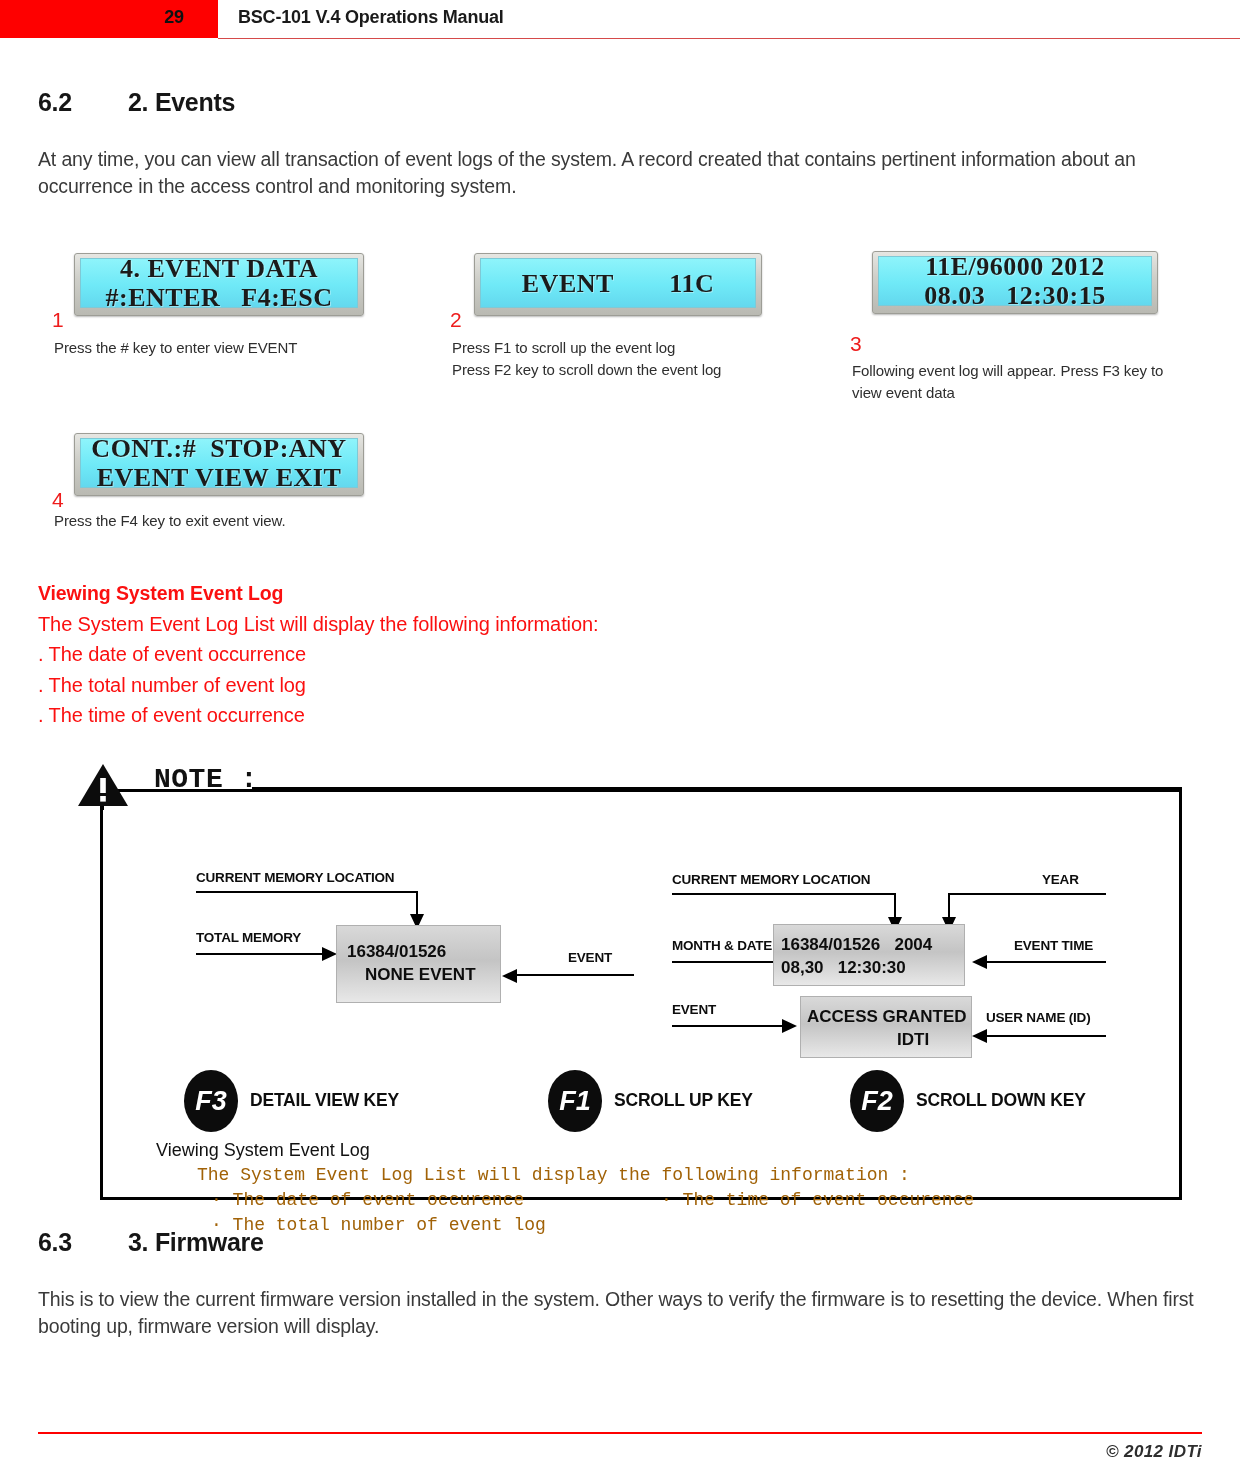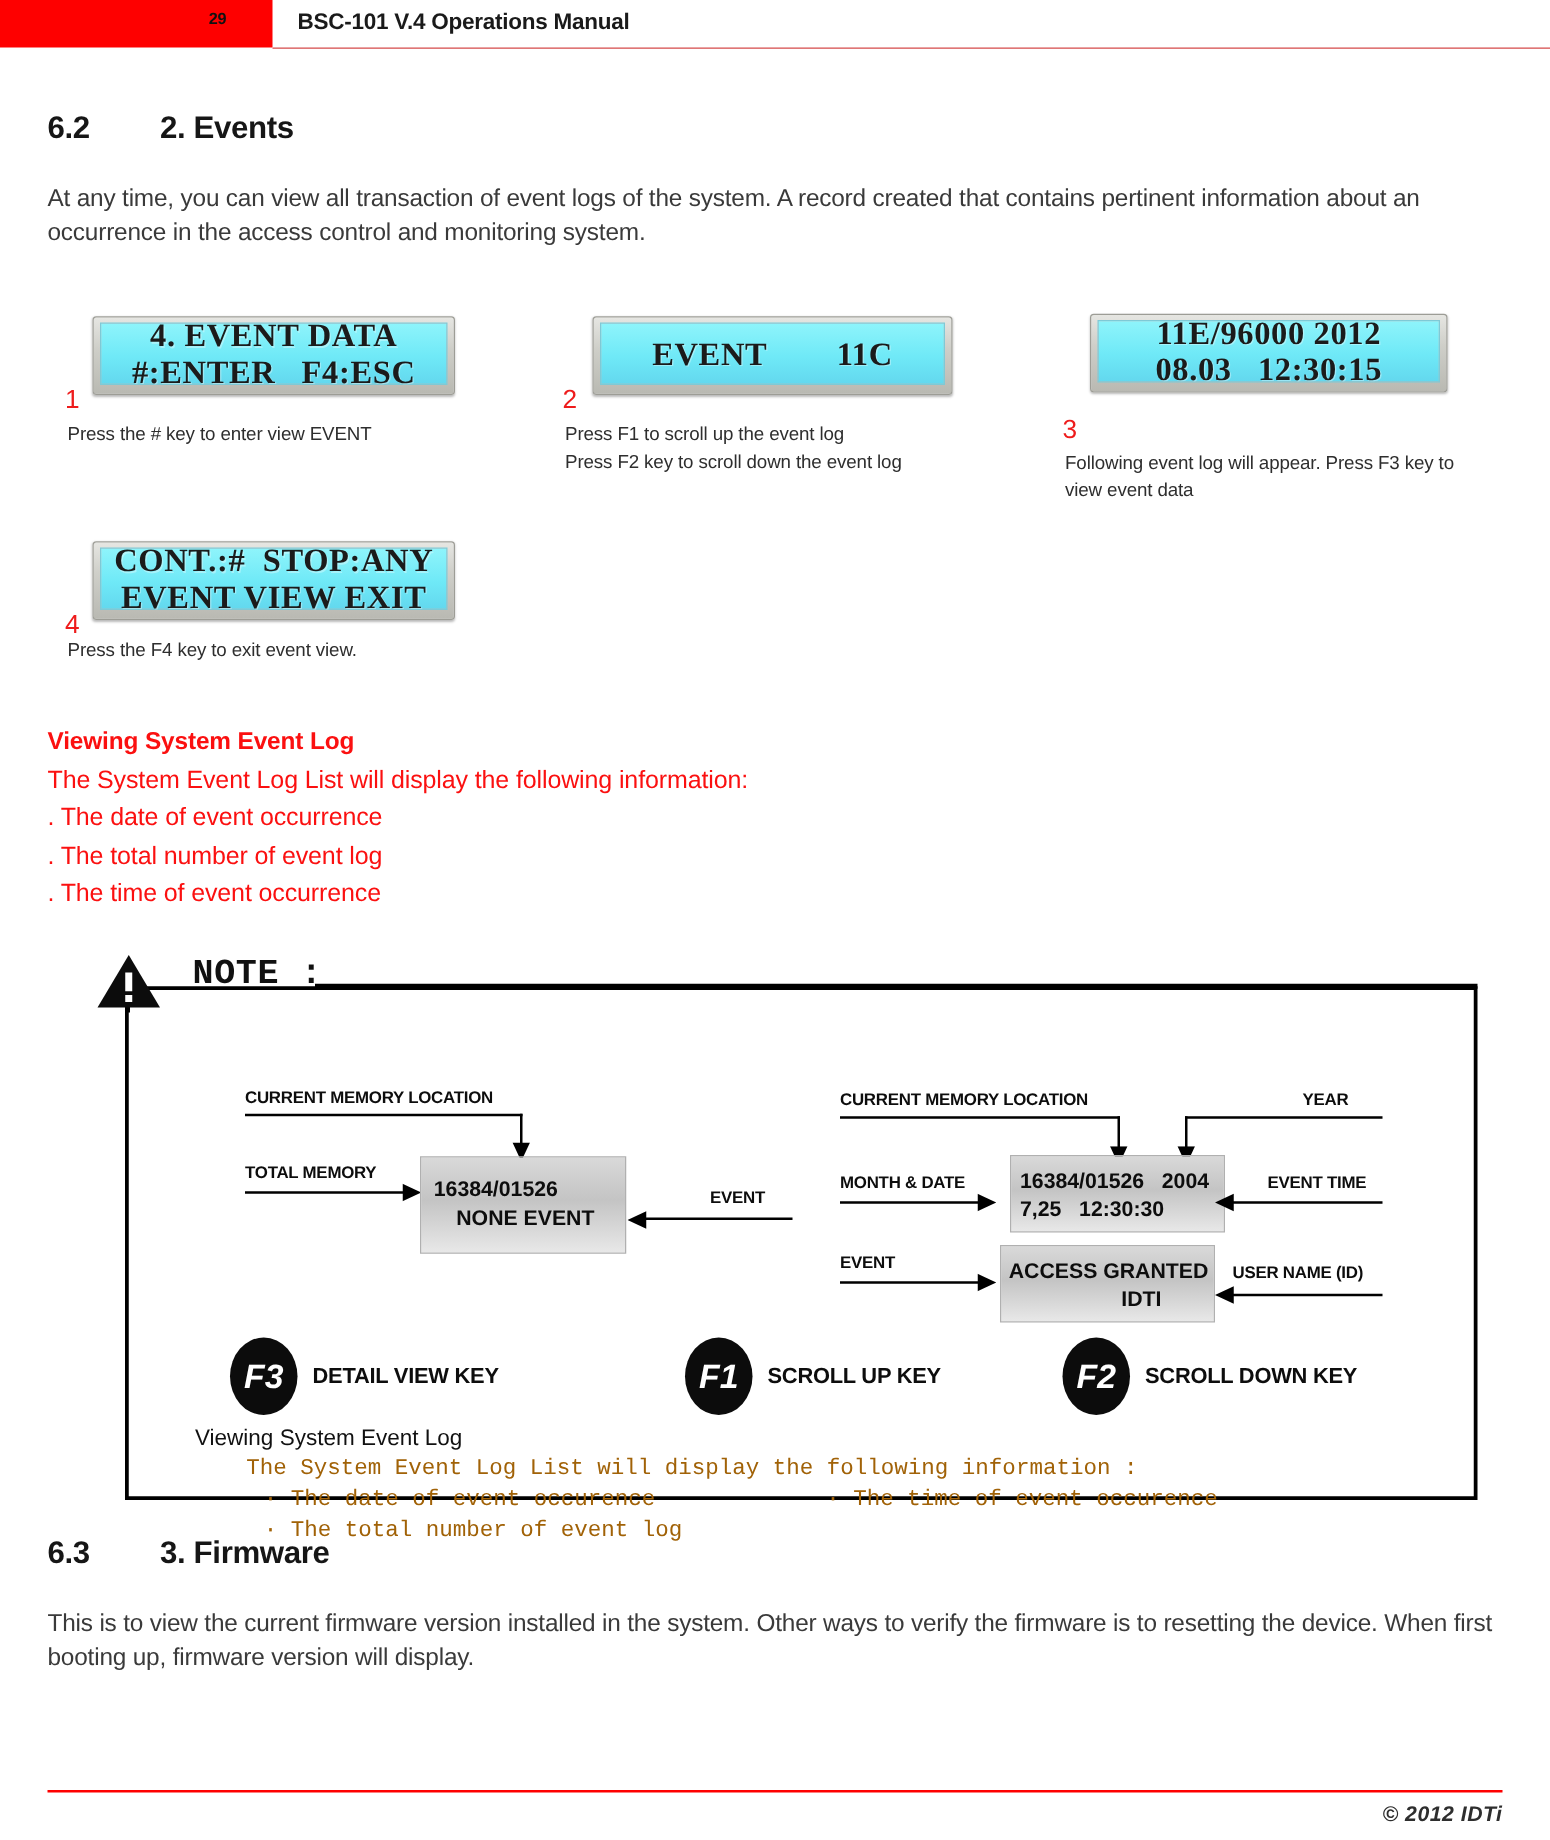--- a/index.html
+++ b/index.html
@@ -29,21 +29,21 @@
     width: 218px;
     height: 38px;
     background: #fe0000;
   }
   .header-pagenum {
     position: absolute;
     top: 7px;
     left: 150px;
     width: 48px;
     text-align: center;
-    font-size: 13px;
+    font-size: 18px;
     font-weight: bold;
     color: #111;
     letter-spacing: -0.3px;
   }
   .header-title {
     position: absolute;
     top: 7px;
     left: 238px;
     font-size: 18px;
     font-weight: bold;
@@ -392,23 +392,23 @@
   <svg style="position:absolute; left:871px; top:155px;" width="16" height="16">
     <polygon points="1,0 15,0 8,15" fill="#000"></polygon>
   </svg>
 
   <div class="dgm-label" style="left:602px; top:176px;">MONTH &amp; DATE</div>
   <div class="dgm-line" style="left:602px; top:199px; width:118px; height:2px;"></div>
   <svg style="position:absolute; left:712px; top:192px;" width="16" height="16">
     <polygon points="0,1 0,15 15,8" fill="#000"></polygon>
   </svg>
 
-  <div class="dgm-box" style="left:738px; top:162px; width:172px; height:62px;">
+  <div class="dgm-box" style="left:703px; top:162px; width:192px; height:62px;">
     <div class="dl" style="padding:8px 0 0 7px;">16384/01526   2004</div>
-    <div class="dl" style="padding:0 0 0 7px;">7,25   12:30:30</div>
+    <div class="dl" style="padding:0 0 0 7px;">08,30   12:30:30</div>
   </div>
 
   <svg style="position:absolute; left:902px; top:192px;" width="16" height="16">
     <polygon points="15,1 15,15 0,8" fill="#000"></polygon>
   </svg>
   <div class="dgm-line" style="left:916px; top:199px; width:120px; height:2px;"></div>
   <div class="dgm-label" style="left:944px; top:176px;">EVENT TIME</div>
 
   <div class="dgm-label" style="left:602px; top:240px;">EVENT</div>
   <div class="dgm-line" style="left:602px; top:263px; width:118px; height:2px;"></div>

